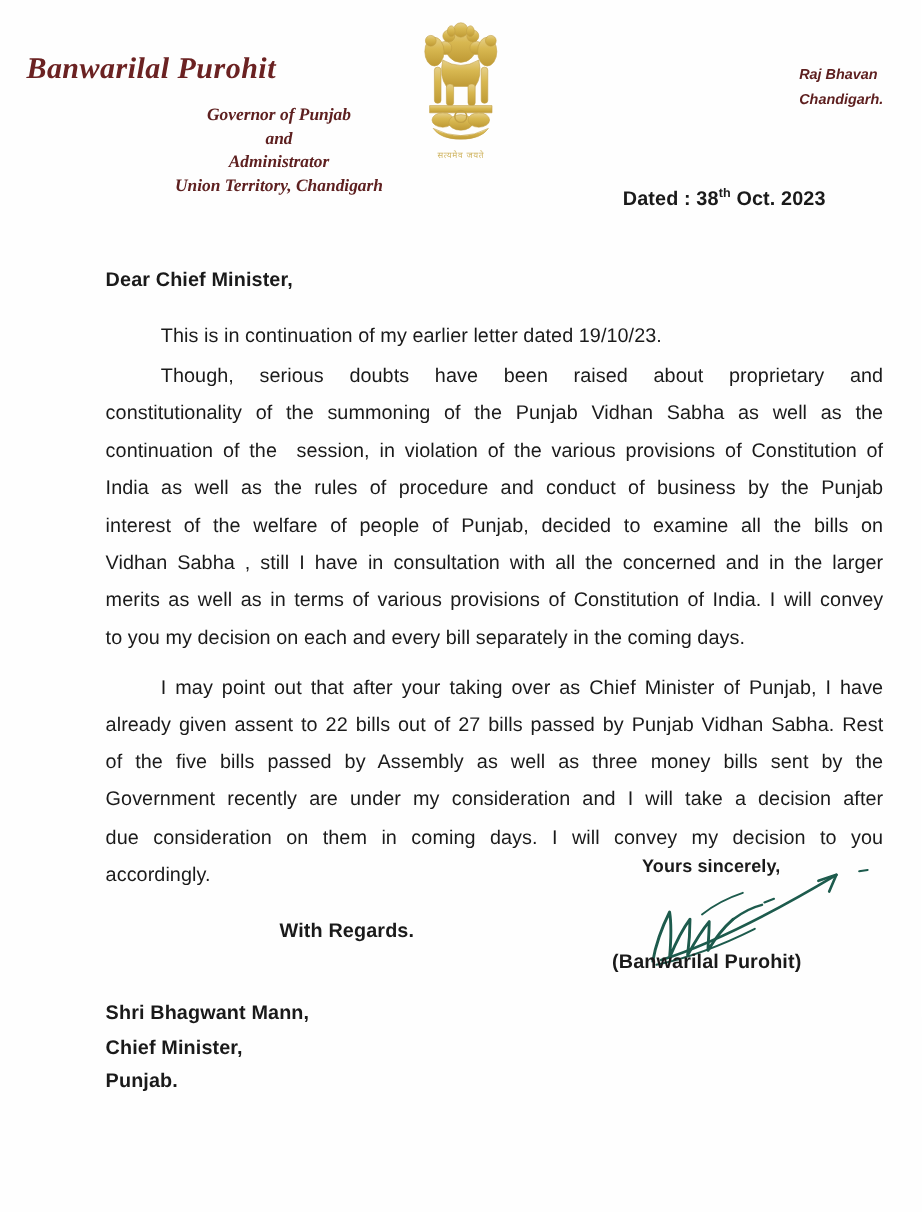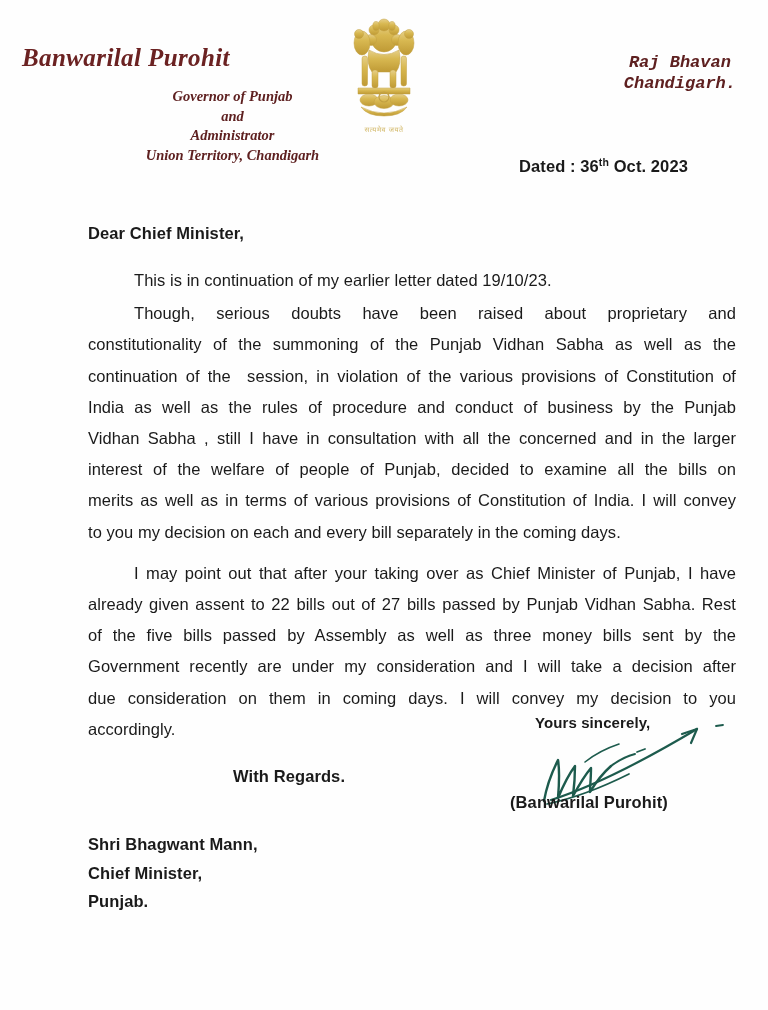--- a/index.html
+++ b/index.html
@@ -74,25 +74,25 @@
     letter-spacing: 0.5px;
     margin-top: 1px;
     opacity: 0.85;
   }
 
   
   .raj-bhavan {
     position: absolute;
     right: 32px;
     top: 52px;
-    text-align: center;
-    font-family: Liberation Mono, monospace;
+    text-align: left;
+    font-family: Liberation Sans, sans-serif;
     font-style: italic;
     font-weight: bold;
-    font-size: 17px;
+    font-size: 12px;
     line-height: 21px;
     color: #5e2020;
   }
   .raj-bhavan div { white-space: nowrap; }
 
   
   .refblock {
     position: absolute;
     left: 519px;
     top: 152px;
@@ -264,38 +264,38 @@
       <div class="emblem-motto">सत्यमेव जयते</div>
     </div>
 
     <div class="raj-bhavan">
       <div>Raj Bhavan</div>
       <div>Chandigarh.</div>
     </div>
   </div>
 
   <div class="refblock">
-    <div><span>Dated : 36</span><sup>th</sup><span> Oct. 2023</span></div>
+    <div><span>Dated : 38</span><sup>th</sup><span> Oct. 2023</span></div>
   </div>
 
   <div class="body-area">
 
     <div class="salutation">Dear Chief Minister,</div>
 
     <div class="para p1">
       <span class="ln last indent">This is in continuation of my earlier letter dated 19/10/23.</span>
     </div>
 
     <div class="para p2">
       <span class="ln indent">Though, serious doubts have been raised about proprietary and</span>
       <span class="ln">constitutionality of the summoning of the Punjab Vidhan Sabha as well as the</span>
       <span class="ln">continuation of the  session, in violation of the various provisions of Constitution of</span>
       <span class="ln">India as well as the rules of procedure and conduct of business by the Punjab</span>
+      <span class="ln">interest of the welfare of people of Punjab, decided to examine all the bills on</span>
       <span class="ln">Vidhan Sabha , still I have in consultation with all the concerned and in the larger</span>
-      <span class="ln">interest of the welfare of people of Punjab, decided to examine all the bills on</span>
       <span class="ln">merits as well as in terms of various provisions of Constitution of India. I will convey</span>
       <span class="ln last">to you my decision on each and every bill separately in the coming days.</span>
     </div>
 
     <div class="para p3">
       <span class="ln indent">I may point out that after your taking over as Chief Minister of Punjab, I have</span>
       <span class="ln">already given assent to 22 bills out of 27 bills passed by Punjab Vidhan Sabha. Rest</span>
       <span class="ln">of the five bills passed by Assembly as well as three money bills sent by the</span>
       <span class="ln">Government recently are under my consideration and I will take a decision after</span>
       <span class="ln">due consideration on them in coming days. I will convey my decision to you</span>

